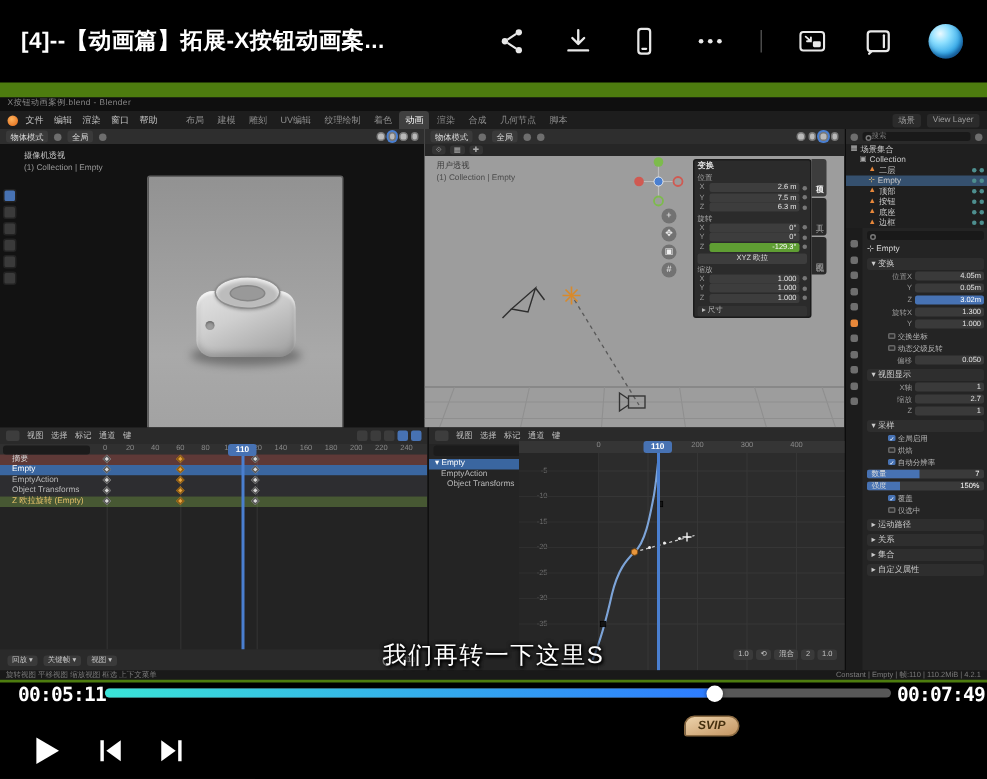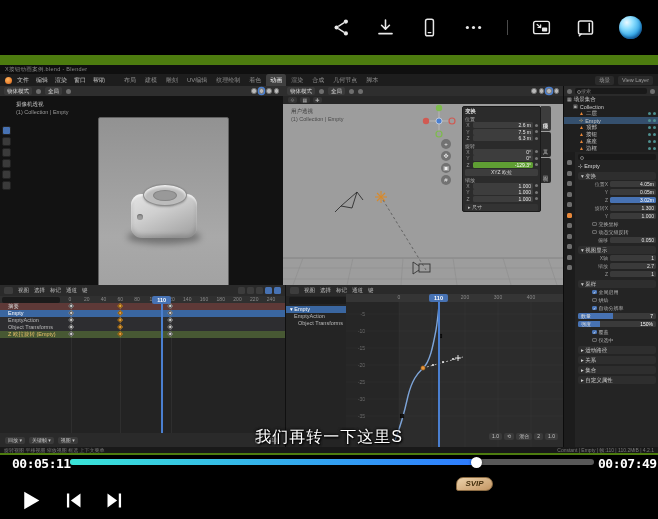--- a/index.html
+++ b/index.html
@@ -175,20 +175,21 @@
   .svip{left:456px;top:477px;width:37px;height:14px;border-radius:7px 7px 7px 2px;
         background:linear-gradient(160deg,#ecd2ab,#c49663);border:1px solid #8a6a42;
         color:#45300f;font-size:8px;font-weight:700;font-style:italic;text-align:center;line-height:12px}
 </style>
 </head>
 <body>
 
 <div id="app">
 
   <header class="abs p-header">
+    <div class="p-title">[4]--【动画篇】拓展-X按钮动画案...</div>
     <div class="hdr-icons">
       <svg class="hicon" viewBox="0 0 24 24">
         <g stroke="#e8e8e8" stroke-width="1.6" fill="none">
             <path d="M8.4 10.8 15 6.4M8.4 13.2 15 17.6"></path>
           </g>
         <circle cx="17" cy="5.2" r="2.4" fill="#e8e8e8"></circle>
           <circle cx="6.4" cy="12" r="2.4" fill="#e8e8e8"></circle>
           <circle cx="17" cy="18.8" r="2.4" fill="#e8e8e8"></circle>
       </svg>
       <svg class="hicon" viewBox="0 0 24 24">

